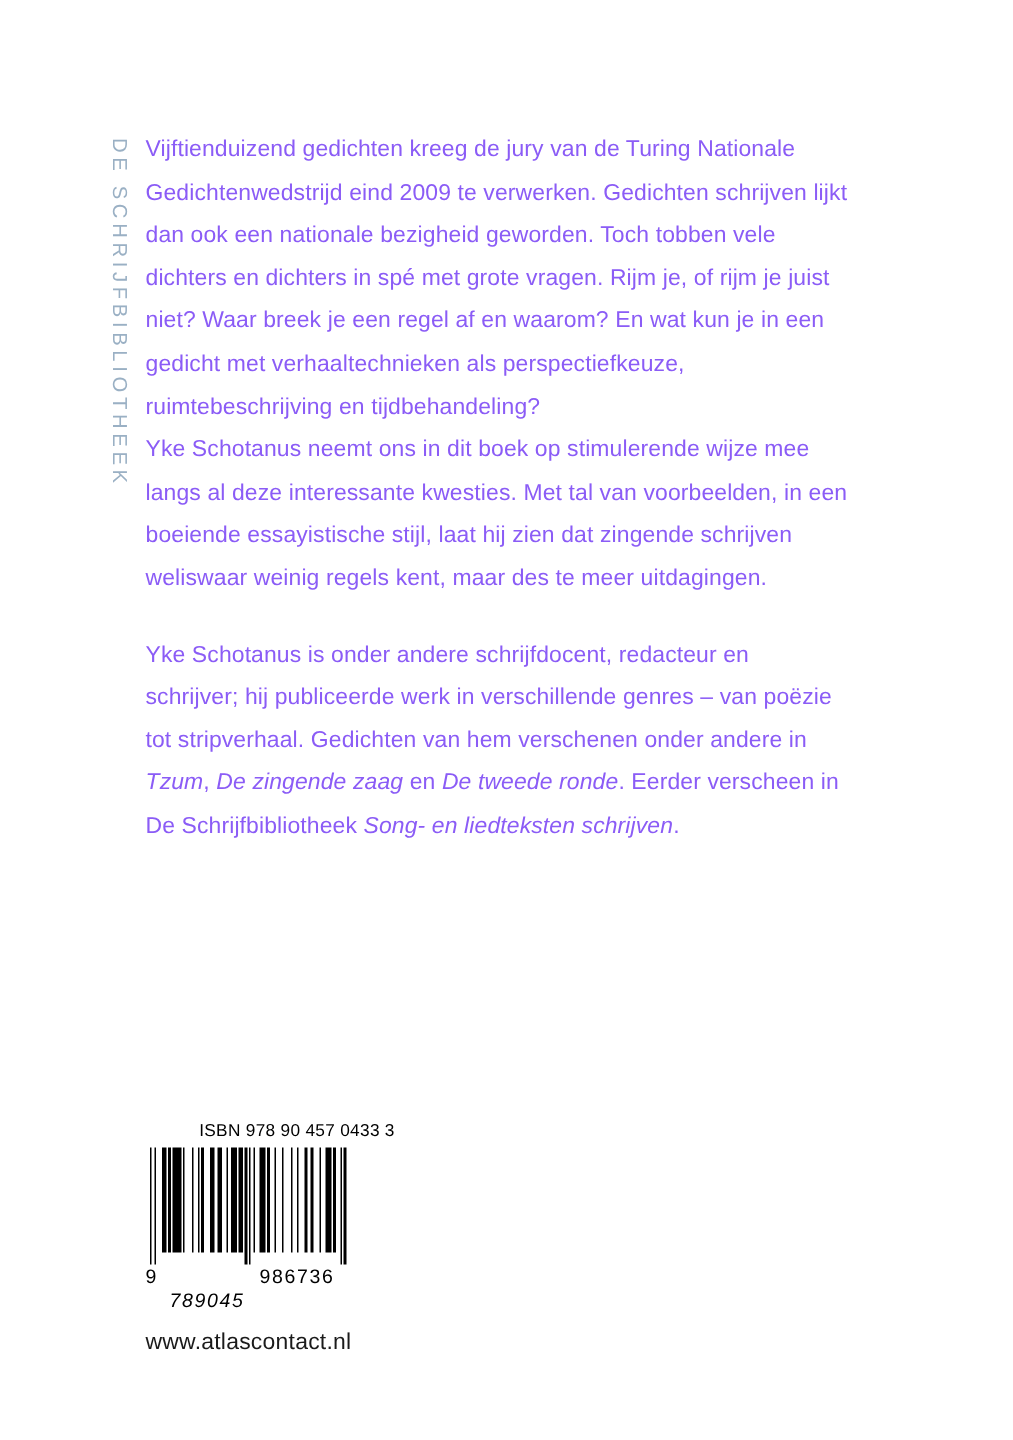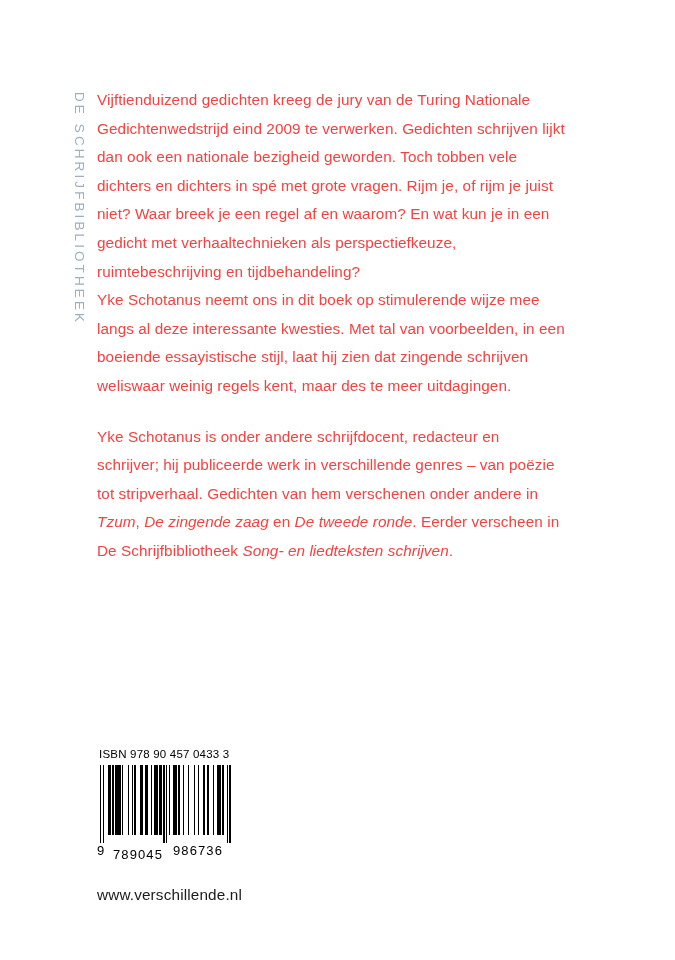--- a/index.html
+++ b/index.html
@@ -46,21 +46,21 @@
 
   
   .copy {
     position: absolute;
     left: 97px;
     top: 86px;
     width: 468px;
     font-family: "Liberation Sans", sans-serif;
     font-size: 15.3px;
     line-height: 28.6px;
-    color: #ef4444;
+    color: #8b5cf6;
     letter-spacing: 0.005em;
   }
   .copy p {
     margin: 0;
   }
   .copy p.gap {
     margin-top: 22px;
   }
   .copy i {
     font-style: italic;
@@ -73,20 +73,21 @@
     top: 748px;
     width: 200px;
   }
   .isbn-text {
     font-family: "Liberation Sans", sans-serif;
     font-size: 11.5px;
     letter-spacing: 0.2px;
     color: #000000;
     margin: 0 0 5px 2px;
     white-space: nowrap;
+    text-align: center;
   }
   .barcode {
     position: relative;
     width: 131px;
     height: 78px;
     margin-left: 3px;
   }
   .barcode .bars {
     position: absolute;
     left: 0;
@@ -118,21 +119,22 @@
     letter-spacing: 1.1px;
   }
   .bd-lead {
     position: absolute;
     left: 0px;
     top: 0;
   }
   .bd-left {
     position: absolute;
     left: 16px;
-    top: 4px;
+    top: 16px;
+    font-style: italic;
   }
   .bd-right {
     position: absolute;
     left: 76px;
     top: 0;
   }
 
   
   .url {
     position: absolute;
@@ -226,15 +228,15 @@
         </div>
     </div>
 
     <div class="barcode-digits">
       <span class="bd-lead">9</span>
       <span class="bd-left">789045</span>
       <span class="bd-right">986736</span>
     </div>
   </div>
 
-  <div class="url">www.verschillende.nl</div>
+  <div class="url">www.atlascontact.nl</div>
 
 </div>
 
 </body></html>

